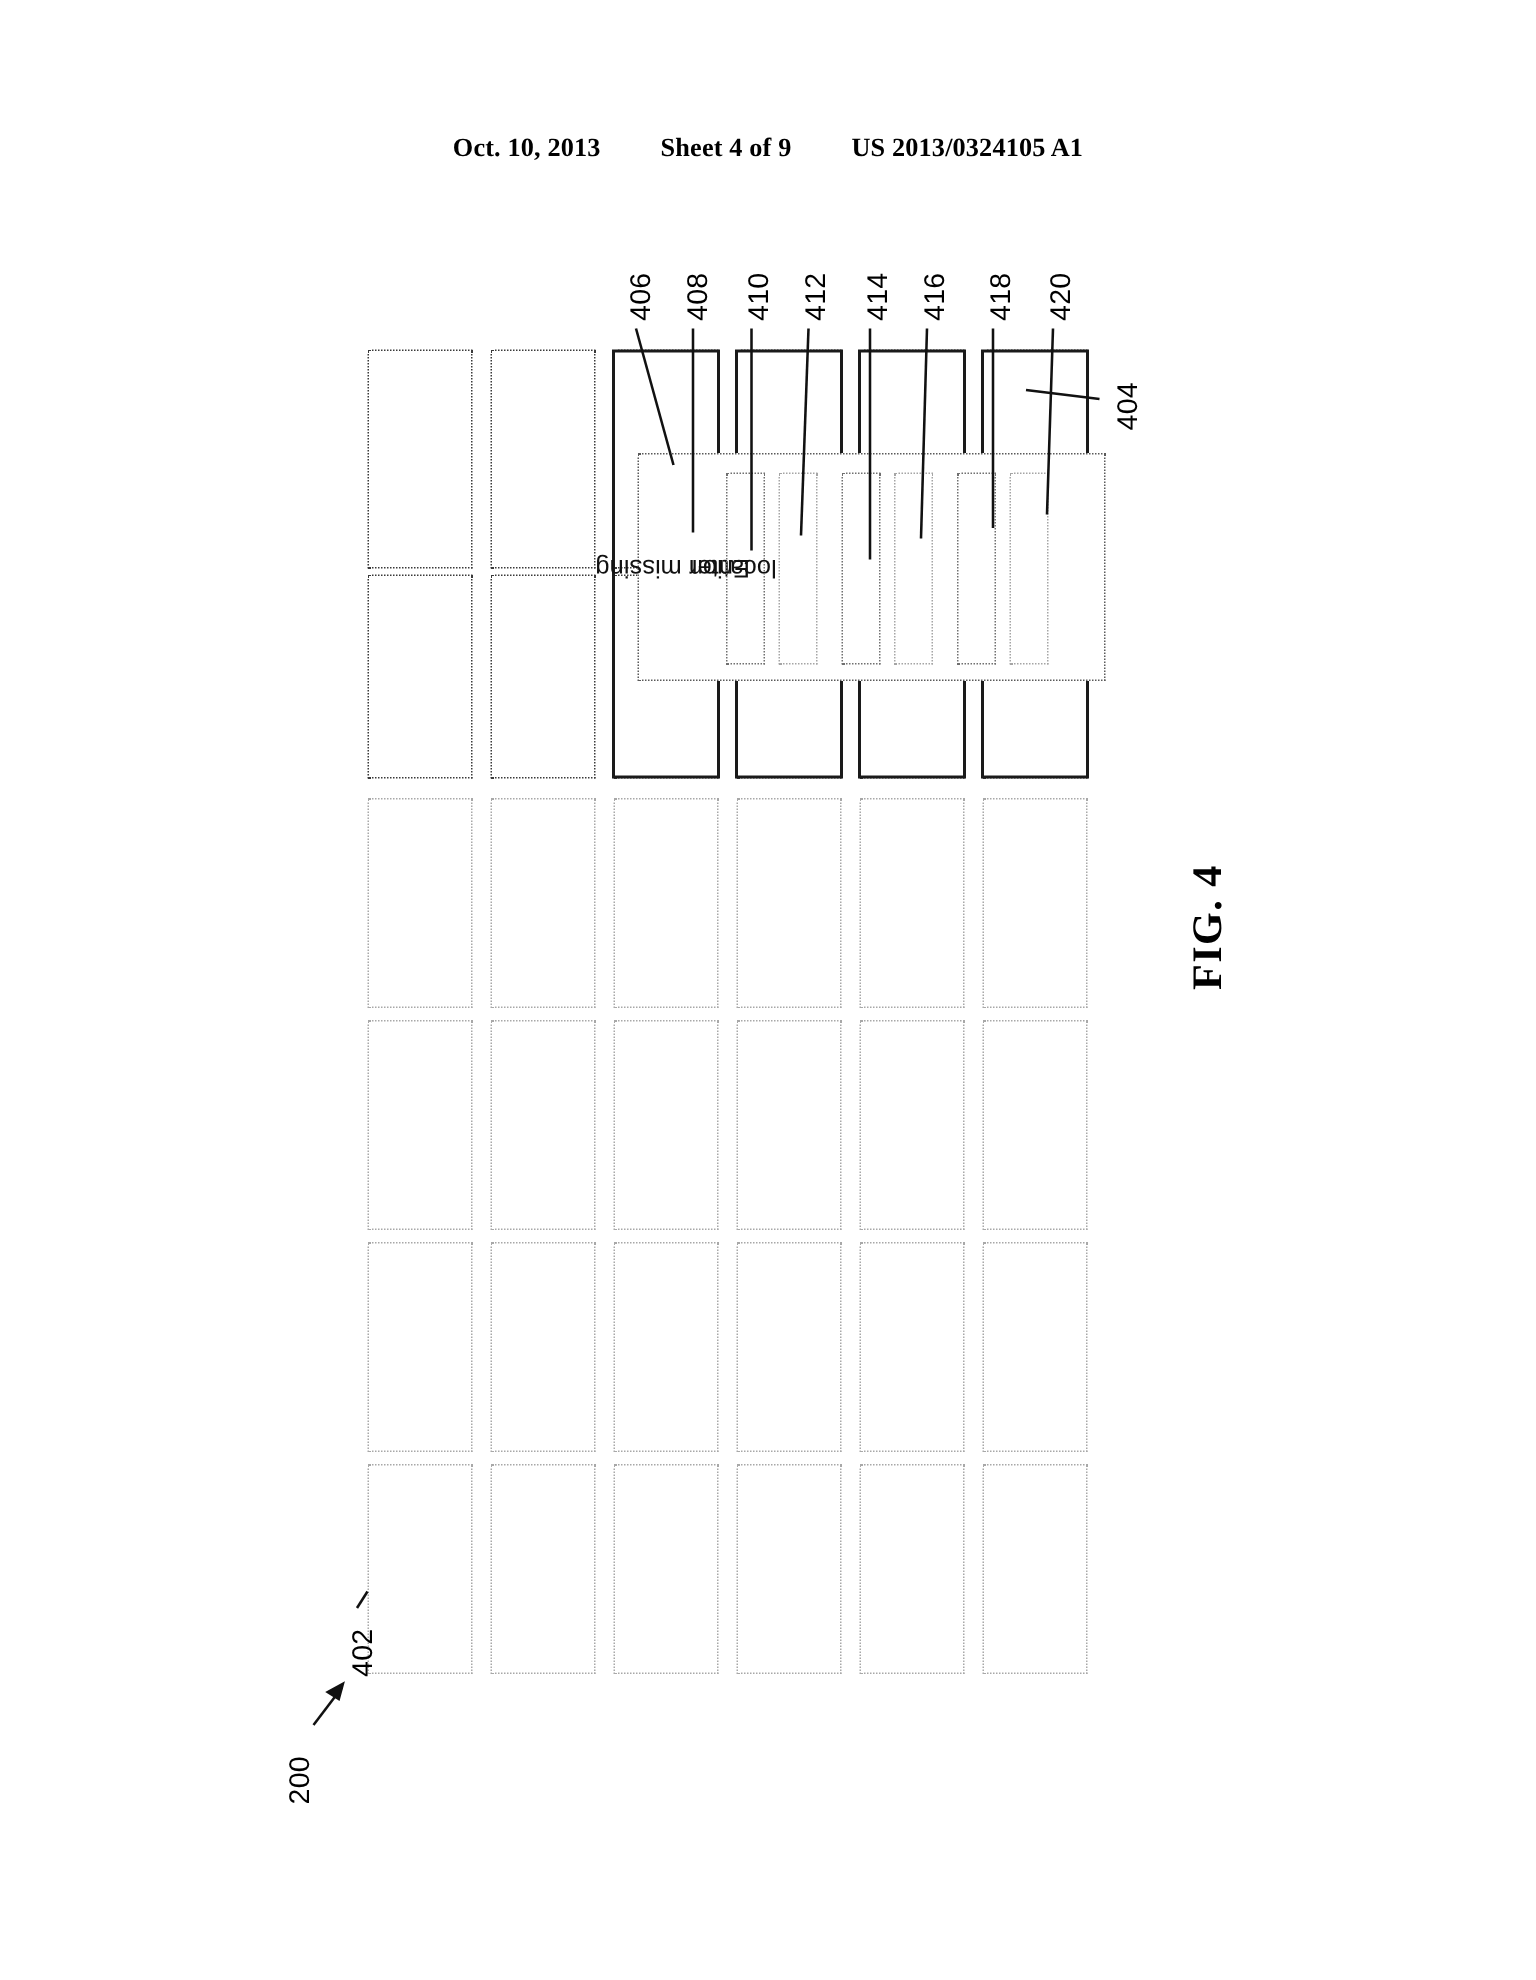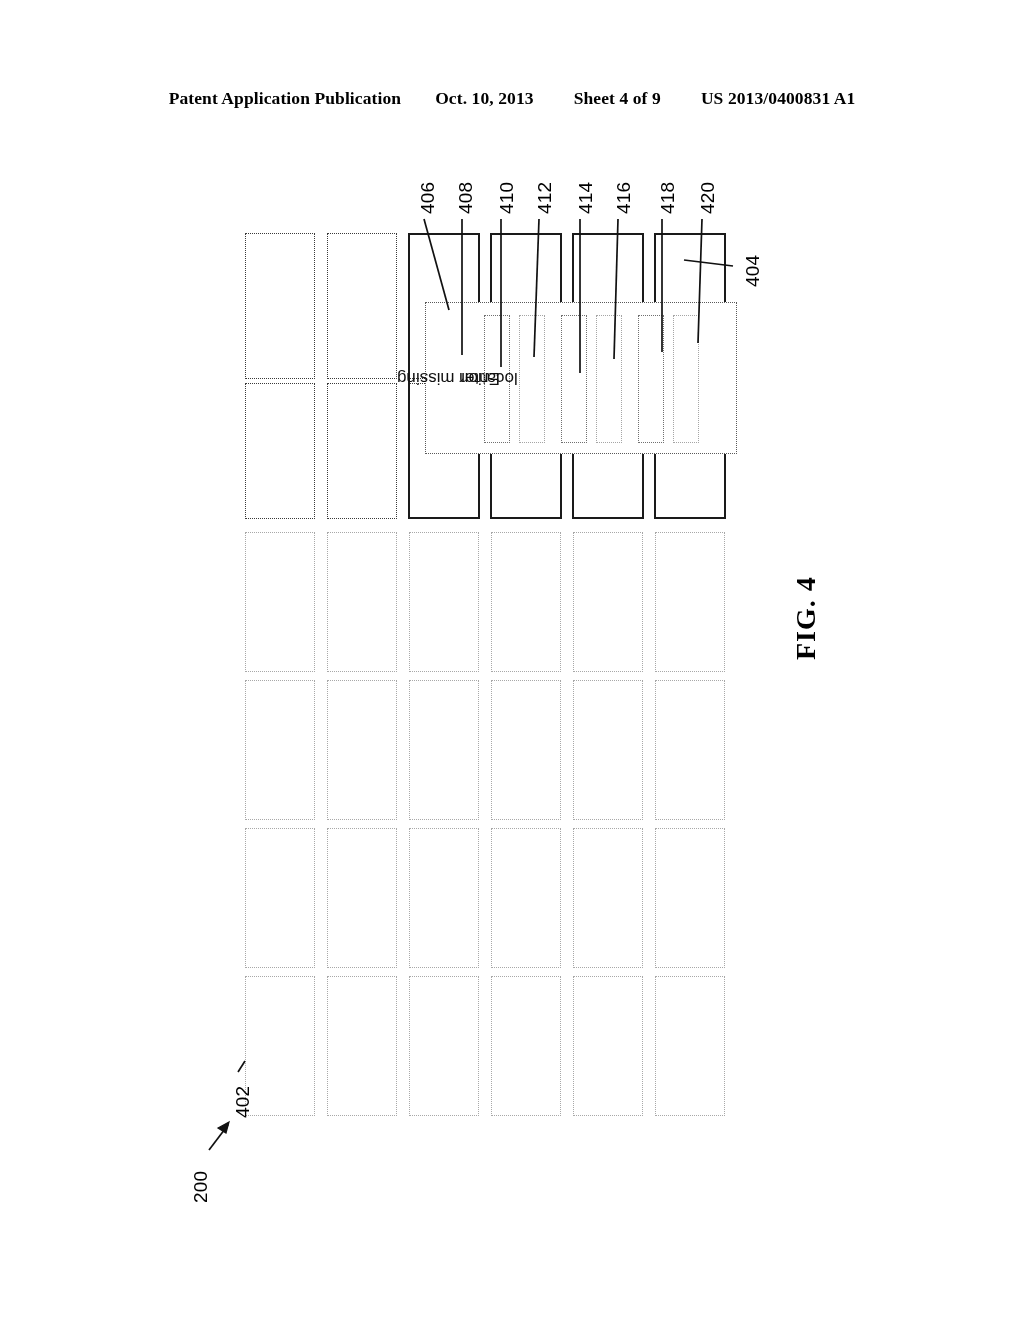--- a/index.html
+++ b/index.html
@@ -116,24 +116,23 @@
     position:absolute;
     left:0;top:0;
     width:1024px;height:1320px;
     pointer-events:none;
   }
 </style>
 </head>
 <body>
 
 <div id="pub-header">
-  <span class="h-left">Patent Application Publication</span>
   <span class="h-mid">Oct. 10, 2013</span>
   <span class="h-mid">Sheet 4 of 9</span>
-  <span>US 2013/0400831 A1</span>
+  <span>US 2013/0324105 A1</span>
 </div>
 
 <div id="figure">
 
   <div class="cell dark" style="left:245px;top:233px;width:70px;height:146px;"></div>
   <div class="cell dark" style="left:327px;top:233px;width:70px;height:146px;"></div>
   <div class="cell dark" style="left:409px;top:233px;width:70px;height:146px;"></div>
   <div class="cell dark" style="left:491px;top:233px;width:70px;height:146px;"></div>
   <div class="cell dark" style="left:573px;top:233px;width:70px;height:146px;"></div>
   <div class="cell dark" style="left:655px;top:233px;width:70px;height:146px;"></div>

